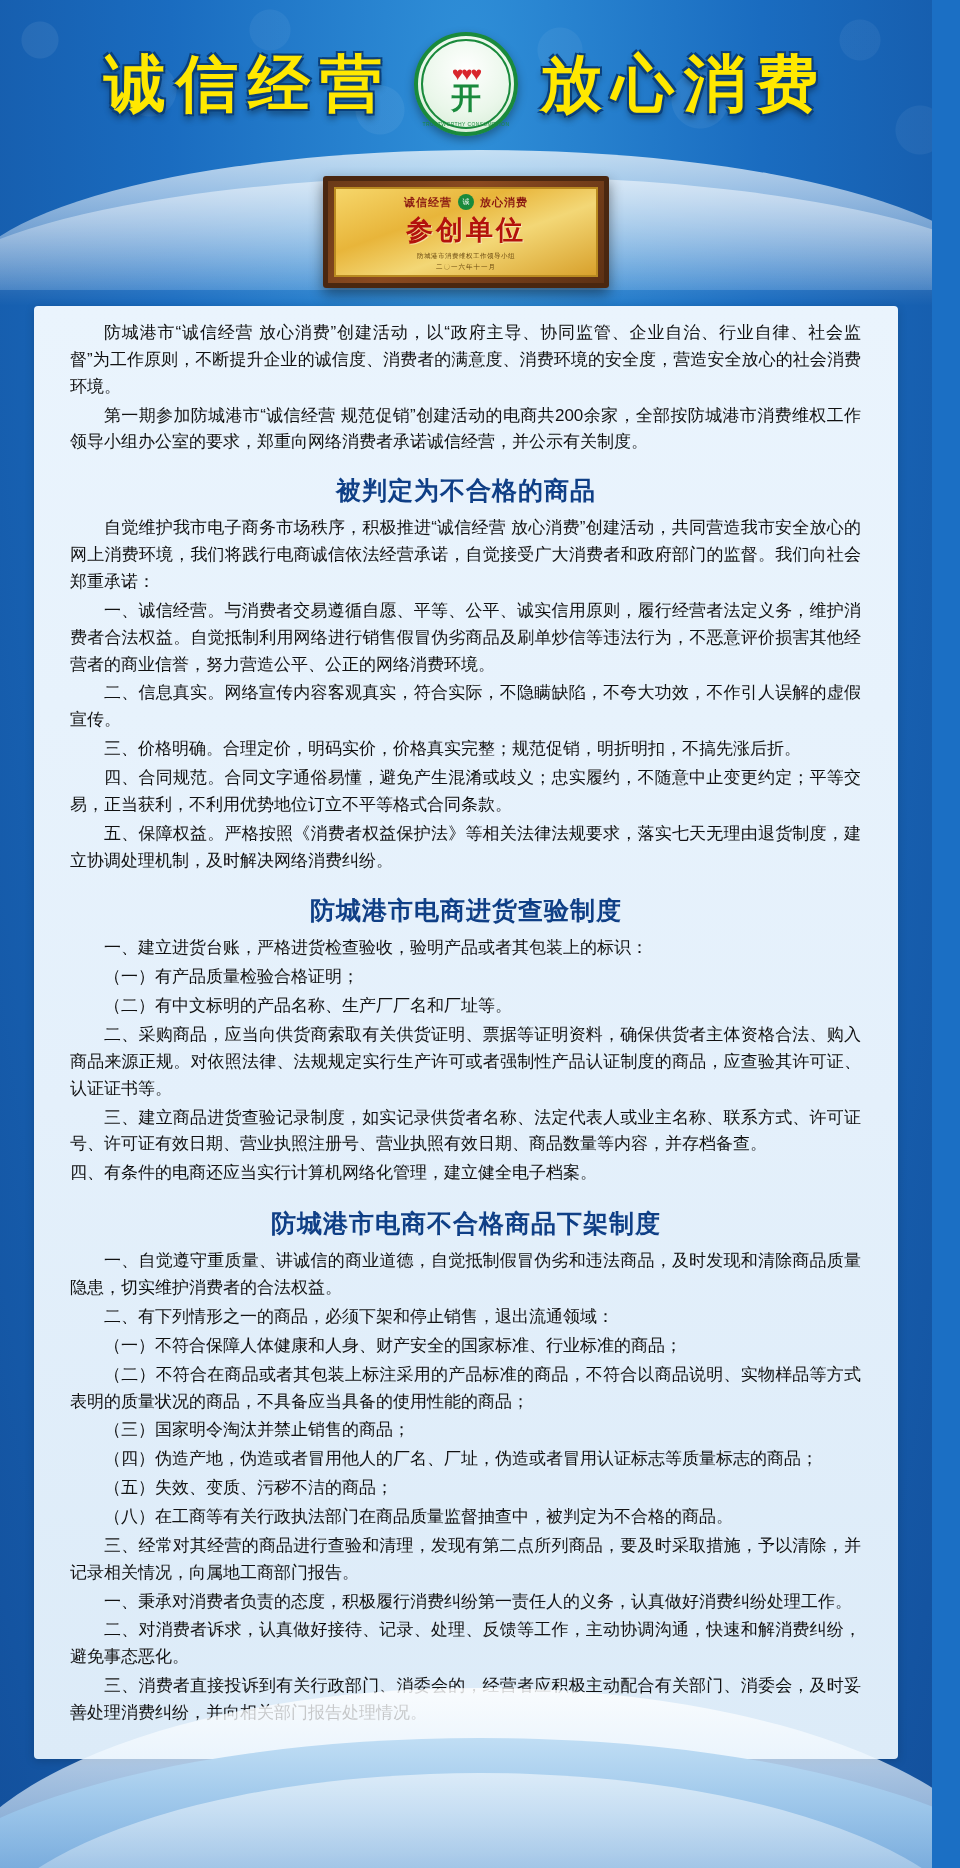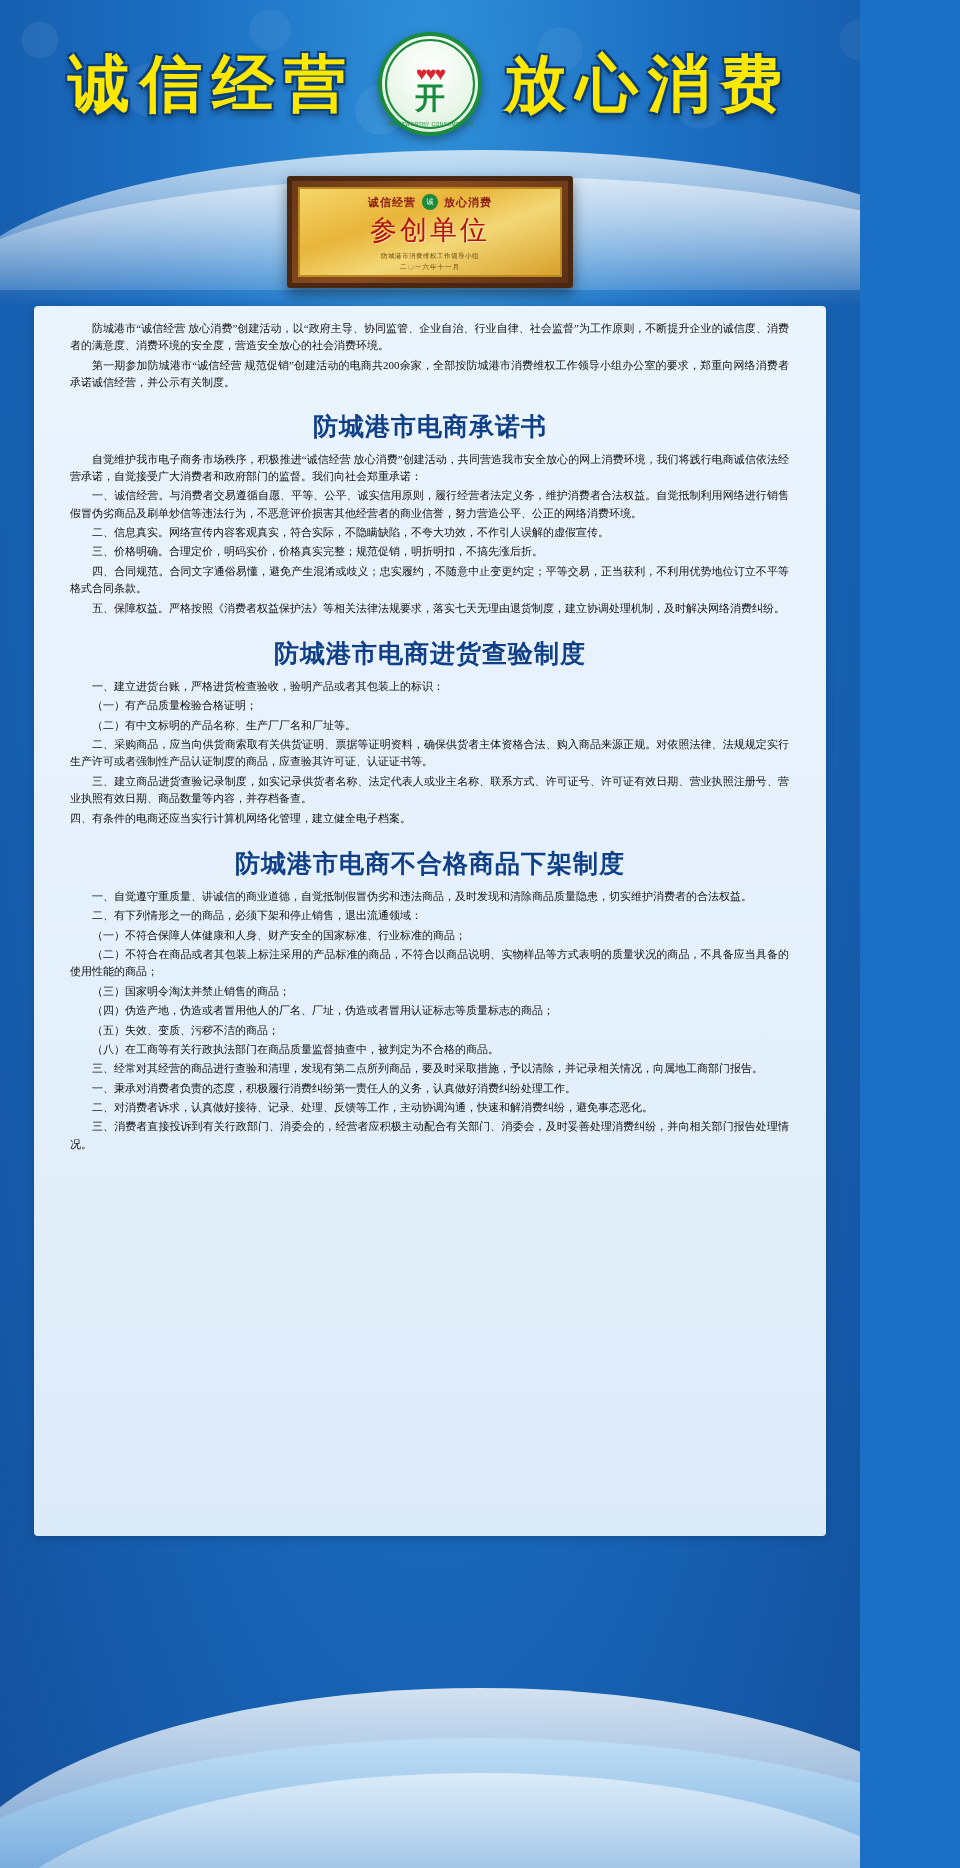--- a/index.html
+++ b/index.html
@@ -4,21 +4,21 @@
 <style>
   html,body{margin:0;padding:0;}
   body{
     width:960px;height:1868px;
     font-family:"Liberation Sans","DejaVu Sans",sans-serif;
     background:#1b6fc4;
     overflow:hidden;
   }
   .poster{
     position:relative;
-    width:860px;height:1868px;
+    width:932px;height:1868px;
     background:
       radial-gradient(ellipse at 50% 6%, #2f8fd8 0%, #1a6cc0 45%, #13509c 100%);
     overflow:hidden;
   }
   
   .swirls{
     position:absolute;left:0;top:0;width:960px;height:300px;
     background-image:
       radial-gradient(circle at 40px 40px, rgba(255,255,255,0.07) 0 18px, transparent 19px),
       radial-gradient(circle at 150px 90px, rgba(255,255,255,0.06) 0 26px, transparent 27px),
@@ -96,41 +96,41 @@
   }
   .plaque-top{display:flex;align-items:center;gap:6px;}
   .plaque-top .pt{font-size:11px;color:#8c1b12;font-weight:bold;letter-spacing:1px;}
   .plaque-seal{
     width:16px;height:16px;border-radius:50%;
     background:#1a8a3c;color:#fff;font-size:7px;
     display:flex;align-items:center;justify-content:center;
   }
   .plaque-main{
     margin-top:2px;
-    font-size:27px;font-weight:normal;color:#b3120c;letter-spacing:3px;
+    font-size:27px;font-weight:bold;color:#b3120c;letter-spacing:3px;
     text-shadow:1px 1px 0 rgba(255,255,255,0.45);
   }
   .plaque-sub{font-size:6.5px;color:#6b4a10;margin-top:4px;letter-spacing:0.5px;}
   .plaque-date{font-size:6.5px;color:#6b4a10;margin-top:2px;letter-spacing:1px;}
 
   
   .content{
     position:relative;
     margin:18px 34px 0;
     padding:14px 36px 30px;
     background:linear-gradient(180deg,#eaf4fd 0%, #e4f0fb 55%, #dcebf8 100%);
     border-radius:4px;
     box-shadow:0 2px 10px rgba(0,0,0,0.18);
     min-height:1230px;
     box-sizing:border-box;
   }
   .content p{
     margin:0 1px 2px 0;
-    font-family:Liberation Serif, serif;
-    font-size:11px;
+    font-family:Liberation Sans, sans-serif;
+    font-size:17px;
     line-height:1.58;
     color:#111;
     text-align:justify;
     text-justify:inter-ideograph;
   }
   .indent{text-indent:2em;}
   h2.sec{
     margin:20px 0 8px;
     text-align:center;
     font-family:"DejaVu Sans","Liberation Sans",sans-serif;
@@ -188,21 +188,21 @@
         <div class="plaque-sub">防城港市消费维权工作领导小组</div>
         <div class="plaque-date">二〇一六年十一月</div>
       </div>
     </div>
   </div>
 
   <div class="content">
     <p class="indent">防城港市“诚信经营 放心消费”创建活动，以“政府主导、协同监管、企业自治、行业自律、社会监督”为工作原则，不断提升企业的诚信度、消费者的满意度、消费环境的安全度，营造安全放心的社会消费环境。</p>
     <p class="indent">第一期参加防城港市“诚信经营 规范促销”创建活动的电商共200余家，全部按防城港市消费维权工作领导小组办公室的要求，郑重向网络消费者承诺诚信经营，并公示有关制度。</p>
 
-    <h2 class="sec first">防城港市电商承诺书</h2>
+    <h2 class="sec first">被判定为不合格的商品</h2>
     <p class="indent">自觉维护我市电子商务市场秩序，积极推进“诚信经营 放心消费”创建活动，共同营造我市安全放心的网上消费环境，我们将践行电商诚信依法经营承诺，自觉接受广大消费者和政府部门的监督。我们向社会郑重承诺：</p>
     <p class="indent">一、诚信经营。与消费者交易遵循自愿、平等、公平、诚实信用原则，履行经营者法定义务，维护消费者合法权益。自觉抵制利用网络进行销售假冒伪劣商品及刷单炒信等违法行为，不恶意评价损害其他经营者的商业信誉，努力营造公平、公正的网络消费环境。</p>
     <p class="indent">二、信息真实。网络宣传内容客观真实，符合实际，不隐瞒缺陷，不夸大功效，不作引人误解的虚假宣传。</p>
     <p class="indent">三、价格明确。合理定价，明码实价，价格真实完整；规范促销，明折明扣，不搞先涨后折。</p>
     <p class="indent">四、合同规范。合同文字通俗易懂，避免产生混淆或歧义；忠实履约，不随意中止变更约定；平等交易，正当获利，不利用优势地位订立不平等格式合同条款。</p>
     <p class="indent">五、保障权益。严格按照《消费者权益保护法》等相关法律法规要求，落实七天无理由退货制度，建立协调处理机制，及时解决网络消费纠纷。</p>
 
     <h2 class="sec">防城港市电商进货查验制度</h2>
     <p class="indent">一、建立进货台账，严格进货检查验收，验明产品或者其包装上的标识：</p>
     <p class="indent">（一）有产品质量检验合格证明；</p>

